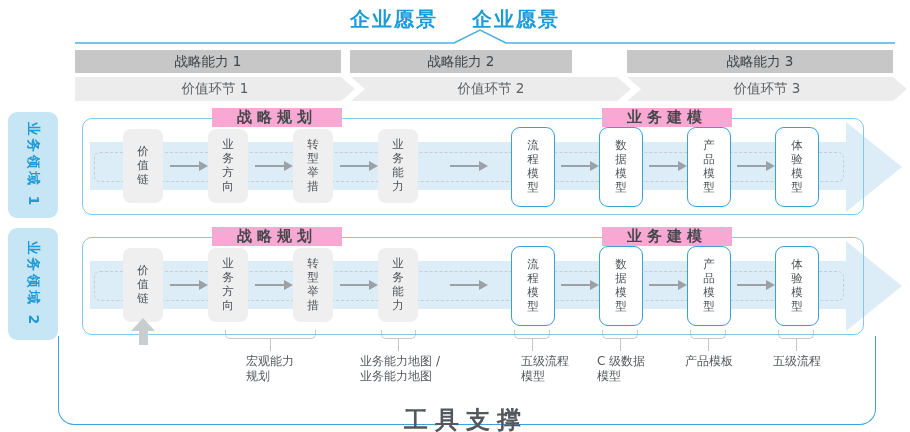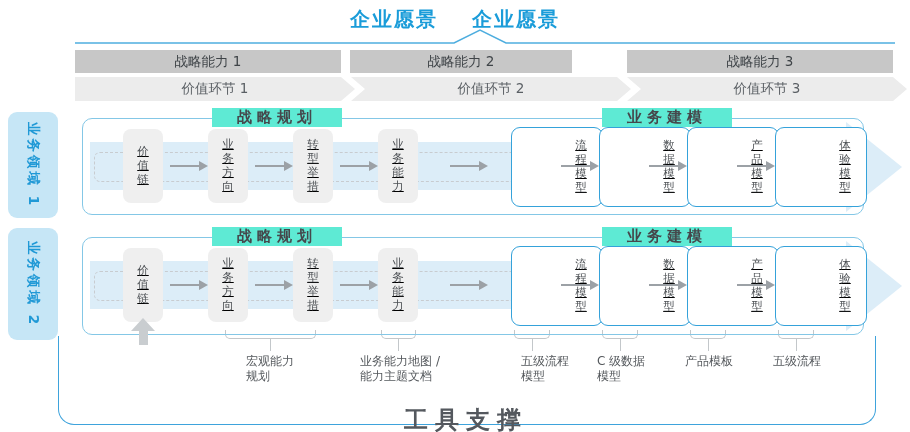--- a/index.html
+++ b/index.html
@@ -21,24 +21,24 @@
   
   .domain-tab{position:absolute;left:8px;width:50px;background:#C6E6F6;border-radius:9px;display:flex;align-items:center;justify-content:center;}
   .domain-tab span{transform:rotate(90deg);white-space:nowrap;font-size:13.5px;font-weight:bold;color:#2099D6;letter-spacing:3px;}
 
   
   .row{position:absolute;left:82px;width:782px;}
   .row .band{position:absolute;left:8px;top:24px;width:758px;height:48px;background:#DCEDF8;z-index:1;}
   .row .band-head{position:absolute;left:764px;top:4px;width:0;height:0;border-left:56px solid #DCEDF8;border-top:45px solid transparent;border-bottom:45px solid transparent;z-index:1;}
   .row .dashed{position:absolute;left:12px;top:34px;width:748px;height:28px;border:1.5px dashed #C8CCD0;border-radius:6px;z-index:2;}
   .row .frame{position:absolute;inset:0;border:1px solid #84C7E6;border-radius:10px;z-index:3;pointer-events:none;}
-  .sec-title{position:absolute;top:-10px;width:130px;text-align:center;background:#5eead4;font-size:15px;font-weight:bold;color:#45484C;letter-spacing:5px;z-index:5;}
-  .gbox,.bbox{position:absolute;display:flex;align-items:center;justify-content:center;z-index:4;text-decoration:underline;}
+  .sec-title{position:absolute;top:-10px;width:130px;text-align:center;background:#f9a8d4;font-size:15px;font-weight:bold;color:#45484C;letter-spacing:5px;z-index:5;}
+  .gbox,.bbox{position:absolute;display:flex;align-items:center;justify-content:center;z-index:4;}
   .gbox{top:11px;width:40px;height:74px;background:#EFEFEF;border-radius:8px;}
-  .bbox{top:9px;width:42px;height:78px;background:#fff;border:1.5px solid #35A2DA;border-radius:9px;padding-left:48px;}
+  .bbox{top:9px;width:42px;height:78px;background:#fff;border:1.5px solid #35A2DA;border-radius:9px;}
   .vlabel{width:1.1em;word-break:break-all;line-height:1.2;text-align:center;font-size:11.5px;color:#4E5256;margin:0 auto;}
   .flow-arrow{position:absolute;top:47px;width:30px;height:2px;background:#9CA1A6;z-index:4;}
   .flow-arrow::after{content:'';position:absolute;right:-8px;top:-4px;border-left:9px solid #9CA1A6;border-top:5px solid transparent;border-bottom:5px solid transparent;}
 
   
   .up-arrow{position:absolute;left:131px;top:318px;width:24px;z-index:6;}
   .up-arrow .head{width:0;height:0;margin:0 auto;border-left:12px solid transparent;border-right:12px solid transparent;border-bottom:13px solid #C9CDD0;}
   .up-arrow .shaft{width:9px;height:14px;margin:0 auto;background:#C9CDD0;}
 
   
@@ -194,21 +194,21 @@
       <div class="arc"></div>
       <div class="stem"></div>
     </div>
 
   <div class="ann" style="left:270px;">
     <div>宏观能力</div>
     <div>规划</div>
   </div>
   <div class="ann" style="left:400px;">
     <div>业务能力地图 /</div>
-    <div>能力主题文档</div>
+    <div>业务能力地图</div>
   </div>
   <div class="ann" style="left:533px;margin-left:12px;">
     <div>五级流程</div>
     <div>模型</div>
   </div>
   <div class="ann" style="left:621px;">
     <div>C 级数据</div>
     <div>模型</div>
   </div>
   <div class="ann" style="left:709px;">

